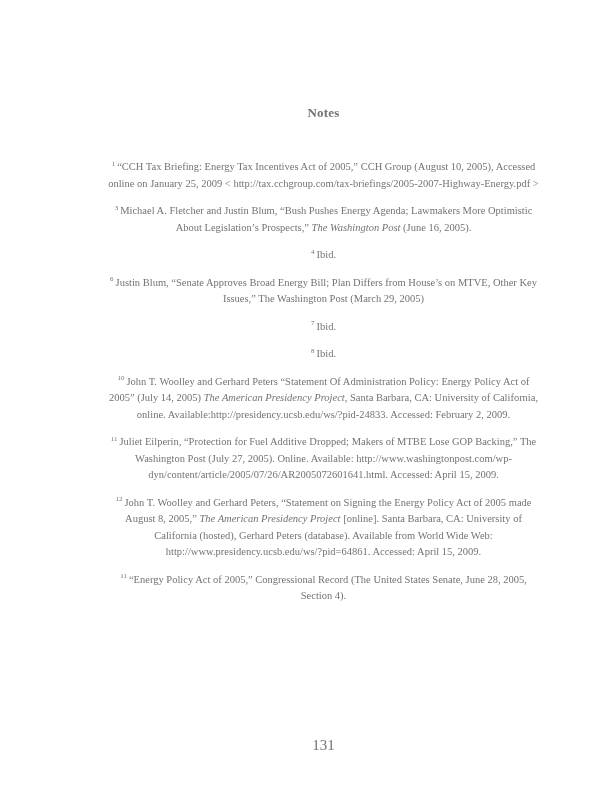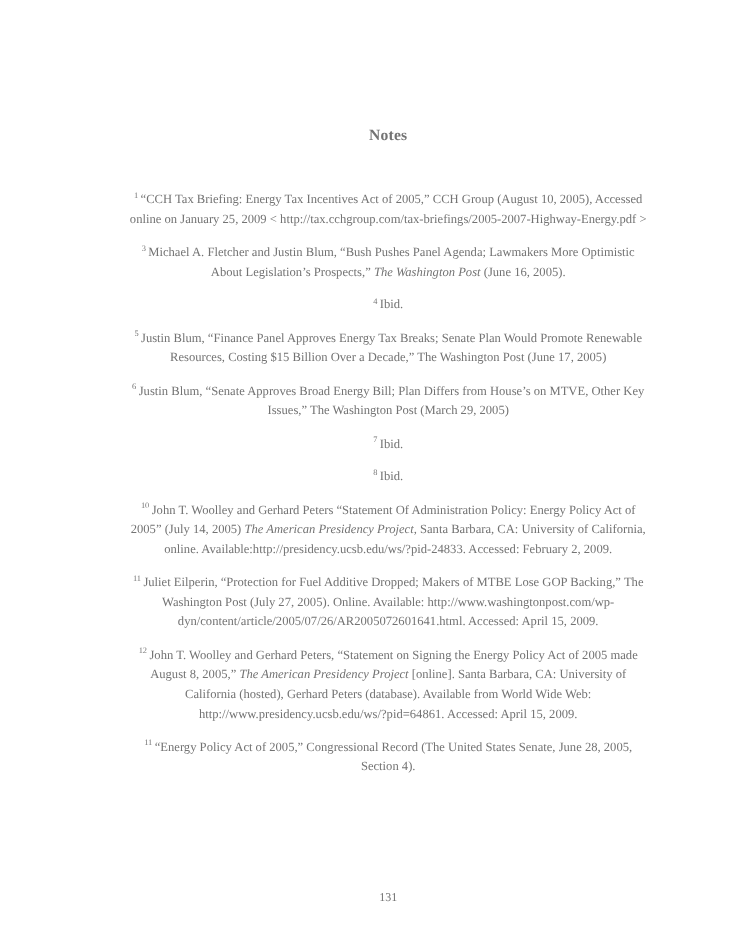--- a/index.html
+++ b/index.html
@@ -43,34 +43,33 @@
   }
   .italic {
     font-style: italic;
   }
   .page-number {
     position: absolute;
     left: 107px;
     right: 72px;
     bottom: 38px;
     text-align: center;
-    font-size: 10px;
+    font-size: 15px;
   }
 </style>
 </head>
 <body>
 
 <div class="page">
   <h1 class="title">Notes</h1>
 
   <div class="notes">
       <p class="note"><sup>1</sup><span>“CCH Tax Briefing: Energy Tax Incentives Act of 2005,”  CCH Group (August 10, 2005), Accessed online on January 25, 2009 &lt; http://tax.cchgroup.com/tax-briefings/2005-2007-Highway-Energy.pdf &gt;</span></p>
-      <p class="note"><sup>3</sup><span>Michael A. Fletcher and Justin Blum, “Bush Pushes Panel Agenda; Lawmakers More Optimistic About Legislation’s Prospects,” </span><span class="italic">The Washington Post</span><span> (June 16, 2005).</span></p>
+      <p class="note"><sup>3</sup><span>Michael A. Fletcher and Justin Blum, “Bush Pushes Energy Agenda; Lawmakers More Optimistic About Legislation’s Prospects,” </span><span class="italic">The Washington Post</span><span> (June 16, 2005).</span></p>
       <p class="note"><sup>4</sup><span>Ibid.</span></p>
-      <p class="note"><sup>5</sup><span>Justin Blum, “Finance Panel Approves Energy Tax Breaks; Senate Plan Would Promote Renewable Resources, Costing $15 Billion Over a Decade,” The Washington Post (June 17, 2005)</span></p>
       <p class="note"><sup>6</sup><span>Justin Blum, “Senate Approves Broad Energy Bill; Plan Differs from House’s on MTVE, Other Key Issues,” The Washington Post (March 29, 2005)</span></p>
       <p class="note"><sup>7</sup><span>Ibid.</span></p>
       <p class="note"><sup>8</sup><span>Ibid.</span></p>
       <p class="note"><sup>10</sup><span>John T. Woolley and Gerhard Peters “Statement Of Administration Policy: Energy Policy Act of 2005” (July 14, 2005) </span><span class="italic">The American Presidency Project</span><span>, Santa Barbara, CA: University of California, online. Available:http://presidency.ucsb.edu/ws/?pid-24833. Accessed: February 2, 2009.</span></p>
       <p class="note"><sup>11</sup><span>Juliet Eilperin, “Protection for Fuel Additive Dropped; Makers of MTBE Lose GOP Backing,” The Washington Post (July 27, 2005). Online. Available: http://www.washingtonpost.com/wp-dyn/content/article/2005/07/26/AR2005072601641.html. Accessed: April 15, 2009.</span></p>
       <p class="note"><sup>12</sup><span>John T. Woolley and Gerhard Peters, “Statement on Signing the Energy Policy Act of 2005 made August 8, 2005,” </span><span class="italic">The American Presidency Project</span><span> [online]. Santa Barbara, CA: University of California (hosted), Gerhard Peters (database). Available from World Wide Web: http://www.presidency.ucsb.edu/ws/?pid=64861. Accessed: April 15, 2009.</span></p>
       <p class="note"><sup>11</sup><span>“Energy Policy Act of 2005,” Congressional Record (The United States Senate, June 28, 2005, Section 4).</span></p>
     </div>
 
   <div class="page-number">131</div>

